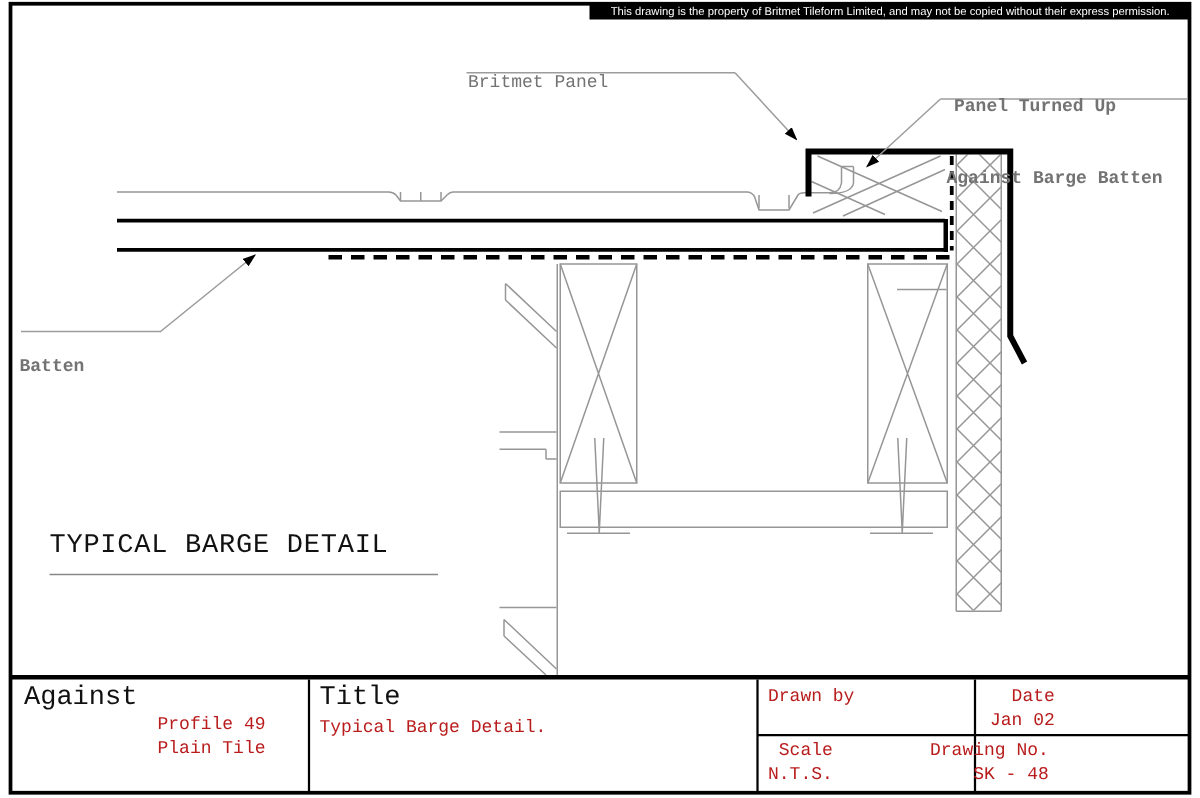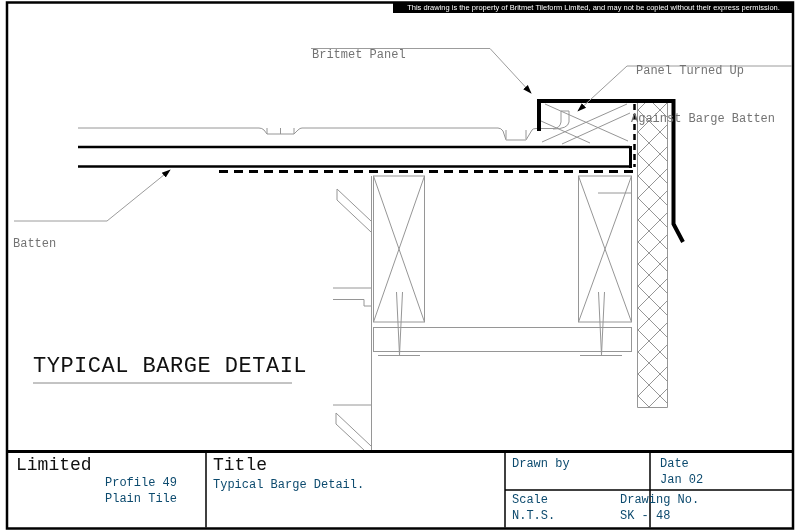--- a/index.html
+++ b/index.html
@@ -11,23 +11,23 @@
   svg.linework{position:absolute;left:0;top:0;}
   .banner{
     position:absolute;left:393px;top:2px;width:401px;height:11px;
     background:#000;color:#fff;
     font-family:"Liberation Sans","DejaVu Sans",sans-serif;
     font-size:7.5px;line-height:11px;text-align:center;white-space:nowrap;
     overflow:hidden;
   }
   .anno{position:absolute;font-size:12px;line-height:16px;color:#737373;white-space:pre;}
   .anno span{display:block;}
-  .dwg-title{position:absolute;left:33px;top:354px;font-size:22px;letter-spacing:0.5px;color:#111;}
+  .dwg-title{position:absolute;left:33px;top:354px;font-size:18px;letter-spacing:0.5px;color:#111;}
   .tb-header{position:absolute;font-size:18px;color:#111;}
-  .tb-text{position:absolute;font-size:12px;line-height:15.5px;color:#0c4a6e;}
+  .tb-text{position:absolute;font-size:12px;line-height:15.5px;color:#b91c1c;text-align:right;}
   .tb-text span{display:block;}
 </style>
 </head>
 <body>
 
 <div class="page">
 
   <svg class="linework" width="800" height="532" viewBox="0 0 800 532">
     <defs>
       <pattern id="lattice" width="22" height="22" patternUnits="userSpaceOnUse">
@@ -103,32 +103,32 @@
   </svg>
 
   <div class="banner">
     <span>This drawing is the property of Britmet Tileform Limited, and may not be copied without their express permission.</span>
   </div>
 
   <div class="anno" style="left:312px;top:15px;">
     <span>Britmet Panel</span>
   </div>
 
-  <div class="anno" style="left:631px;top:31px;">
+  <div class="anno" style="left:631px;top:31px;font-weight:bold;">
     <span style="padding-left:5px;">Panel Turned Up</span>
     <span>Against Barge Batten</span>
   </div>
 
-  <div class="anno" style="left:13px;top:204px;">
+  <div class="anno" style="left:13px;top:204px;font-weight:bold;">
     <span>Batten</span>
   </div>
 
   <div class="dwg-title">TYPICAL BARGE DETAIL</div>
 
-  <div class="tb-header" style="left:16px;top:455px;">Limited</div>
+  <div class="tb-header" style="left:16px;top:455px;">Against</div>
   <div class="tb-text" style="left:105px;top:476px;">
     <span>Profile 49</span>
     <span>Plain Tile</span>
   </div>
 
   <div class="tb-header" style="left:213px;top:455px;">Title</div>
   <div class="tb-text" style="left:213px;top:478px;">Typical Barge Detail.</div>
 
   <div class="tb-text" style="left:512px;top:457px;">
     <span>Drawn by</span>

